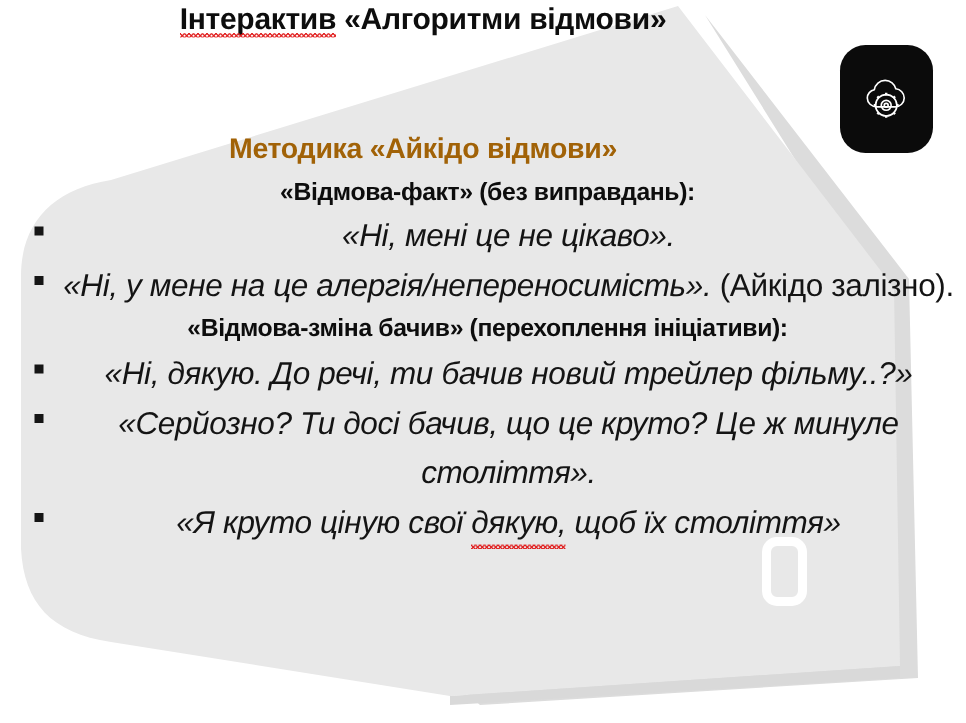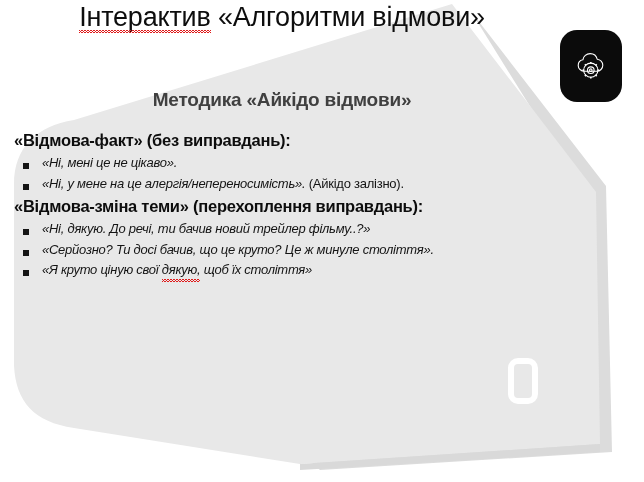--- a/index.html
+++ b/index.html
@@ -61,44 +61,45 @@
     position: relative;
     z-index: 4;
   }
 
   .title {
     position: absolute;
     left: 32px;
     top: 2px;
     width: 500px;
     text-align: center;
-    font-size: 27px;
-    font-weight: 400;
+    font-size: 20px;
+    font-weight: 700;
     line-height: 1.14;
     letter-spacing: -0.2px;
     color: #0d0d0d;
   }
 
   .subtitle {
     position: absolute;
     left: 32px;
     top: 89px;
     width: 500px;
     text-align: center;
     font-size: 19px;
     font-weight: 700;
-    color: #404040;
+    color: #a16207;
     letter-spacing: -0.2px;
   }
 
   .body {
     position: absolute;
     left: 12px;
-    top: 128px;
+    top: 116px;
     width: 624px;
+    text-align: center;
   }
 
   .section { margin: 0; }
 
   .sec-head {
     font-size: 16.5px;
     font-weight: 700;
     color: #0d0d0d;
     line-height: 1.52;
     letter-spacing: -0.25px;
@@ -108,21 +109,21 @@
   }
 
   ul.bullets {
     list-style: none;
     margin: 0;
     padding: 0;
   }
   ul.bullets > li {
     position: relative;
     padding-left: 30px;
-    font-size: 13px;
+    font-size: 21px;
     line-height: 1.58;
     color: #141414;
     letter-spacing: -0.25px;
   }
   ul.bullets > li::before {
     content: "";
     position: absolute;
     left: 11px;
     top: 10px;
     width: 6px;
@@ -223,21 +224,21 @@
           <li>
             <span class="q">«Ні, мені це не цікаво».</span>
           </li>
           <li>
             <span class="q">«Ні, у мене на це алергія/непереносимість».</span><span class="plain"> (Айкідо залізно).</span>
           </li>
         </ul>
       </div>
 
       <div class="section">
-        <p class="sec-head">«Відмова-зміна теми» (перехоплення виправдань):</p>
+        <p class="sec-head">«Відмова-зміна бачив» (перехоплення ініціативи):</p>
         <ul class="bullets">
           <li>
             <span class="q">«Ні, дякую. До речі, ти бачив новий трейлер фільму..?»</span>
           </li>
         </ul>
       </div>
 
       <div class="section">
         <ul class="bullets">
           <li>

